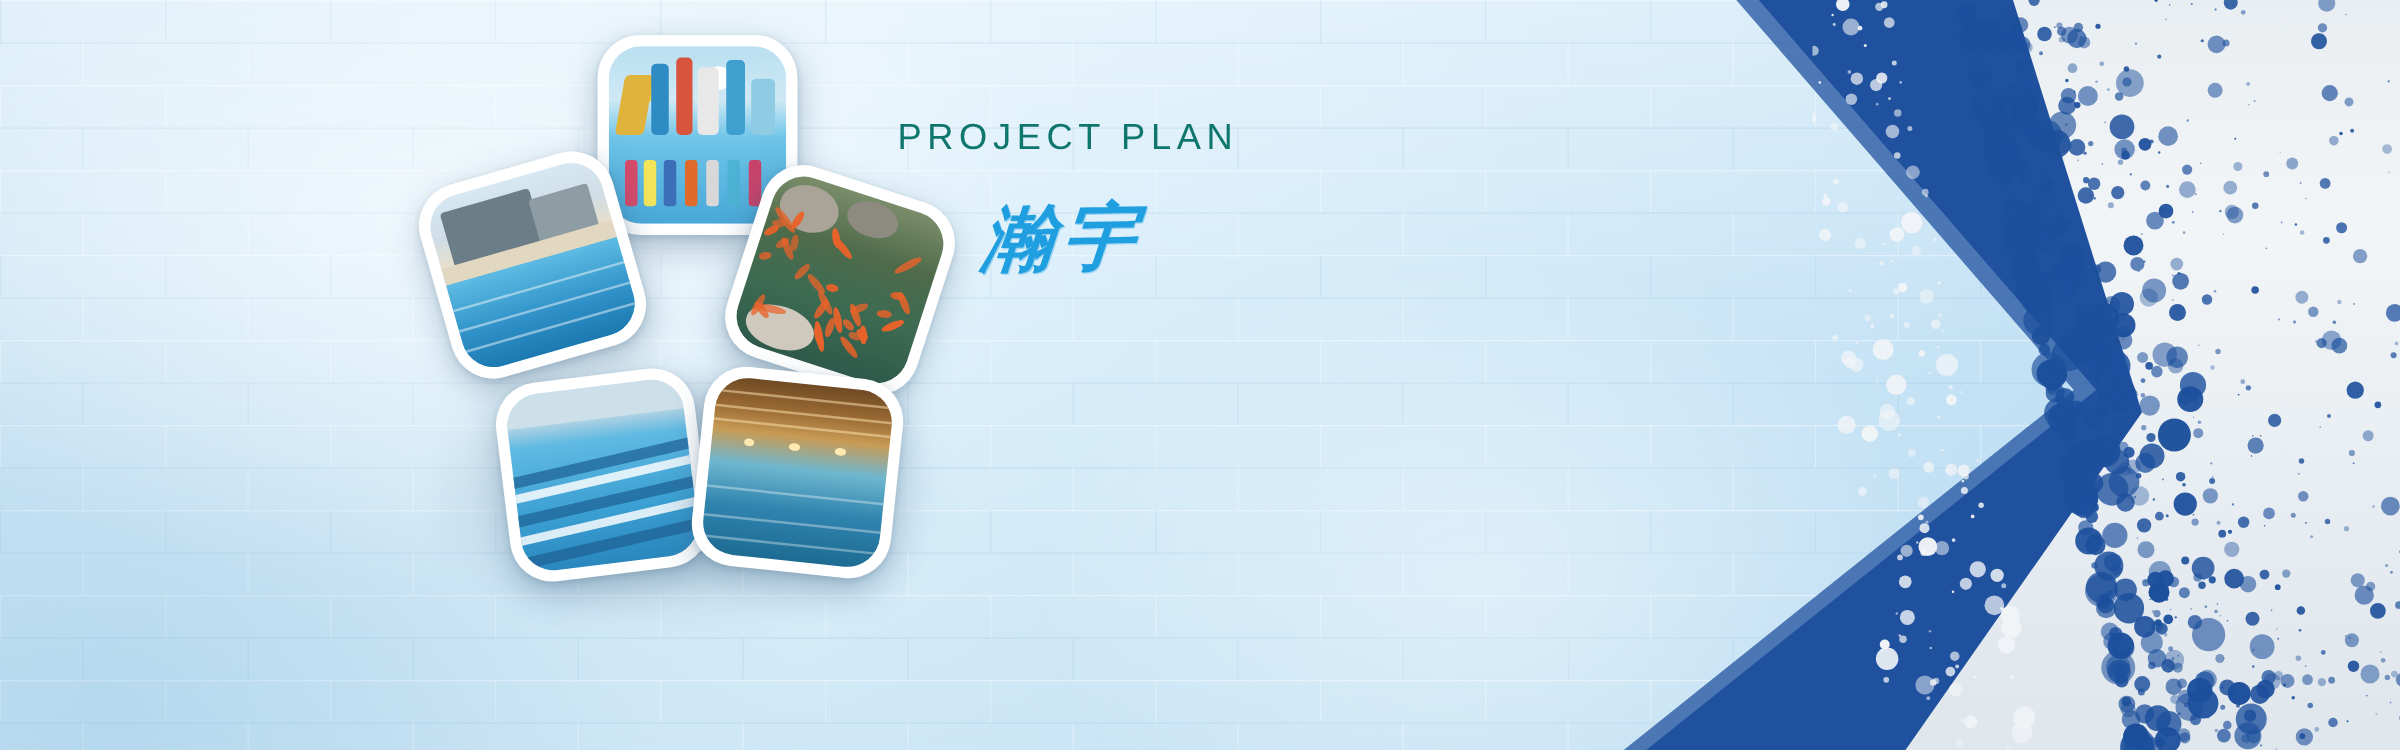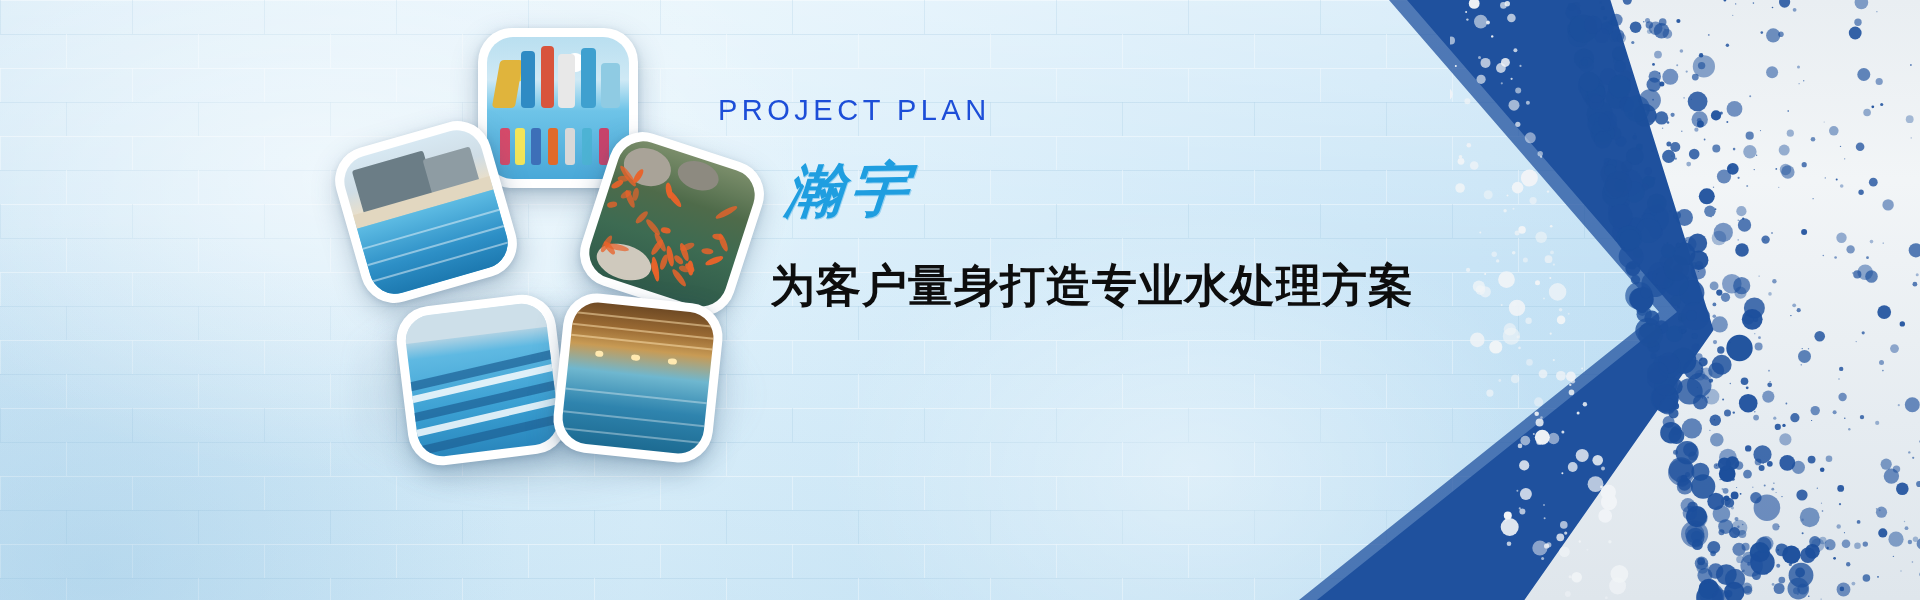--- a/index.html
+++ b/index.html
@@ -50,21 +50,21 @@
       linear-gradient(180deg,#e9eef2 0%, #f2f5f7 30%, #e6ecf1 70%, #dfe6ec 100%);
     clip-path:polygon(28% 0%, 100% 0%, 100% 100%, 8% 100%, 52% 55%);
   }
   .splatter-edge{
     position:absolute;top:0;right:0;width:470px;height:600px;pointer-events:none;
   }
 
   
   .copy{position:absolute;left:718px;top:96px;width:600px;}
   .eyebrow{
-    font-size:29px;letter-spacing:4.5px;color:#1d4ed8;font-weight:400;
+    font-size:29px;letter-spacing:4.5px;color:#0f766e;font-weight:400;
     line-height:1;white-space:nowrap;
   }
   .headline{
     margin-top:36px;display:flex;align-items:flex-end;white-space:nowrap;
     margin-left:68px;
   }
   .brand{
     font-family:"DejaVu Serif","Liberation Serif",serif;
     font-size:58px;font-weight:700;font-style:italic;color:#1f9ee0;
     letter-spacing:6px;line-height:1;
@@ -1401,16 +1401,15 @@
         <span class="wline" style="top:90%"></span>
       </div>
     </div>
   </div>
 
   <div class="copy">
     <div class="eyebrow">PROJECT PLAN</div>
     <div class="headline">
       <span class="brand">瀚宇</span>
     </div>
-    <div class="tagline">为客户量身打造专业水处理方案</div>
   </div>
 
 </div>
 
 </body></html>

